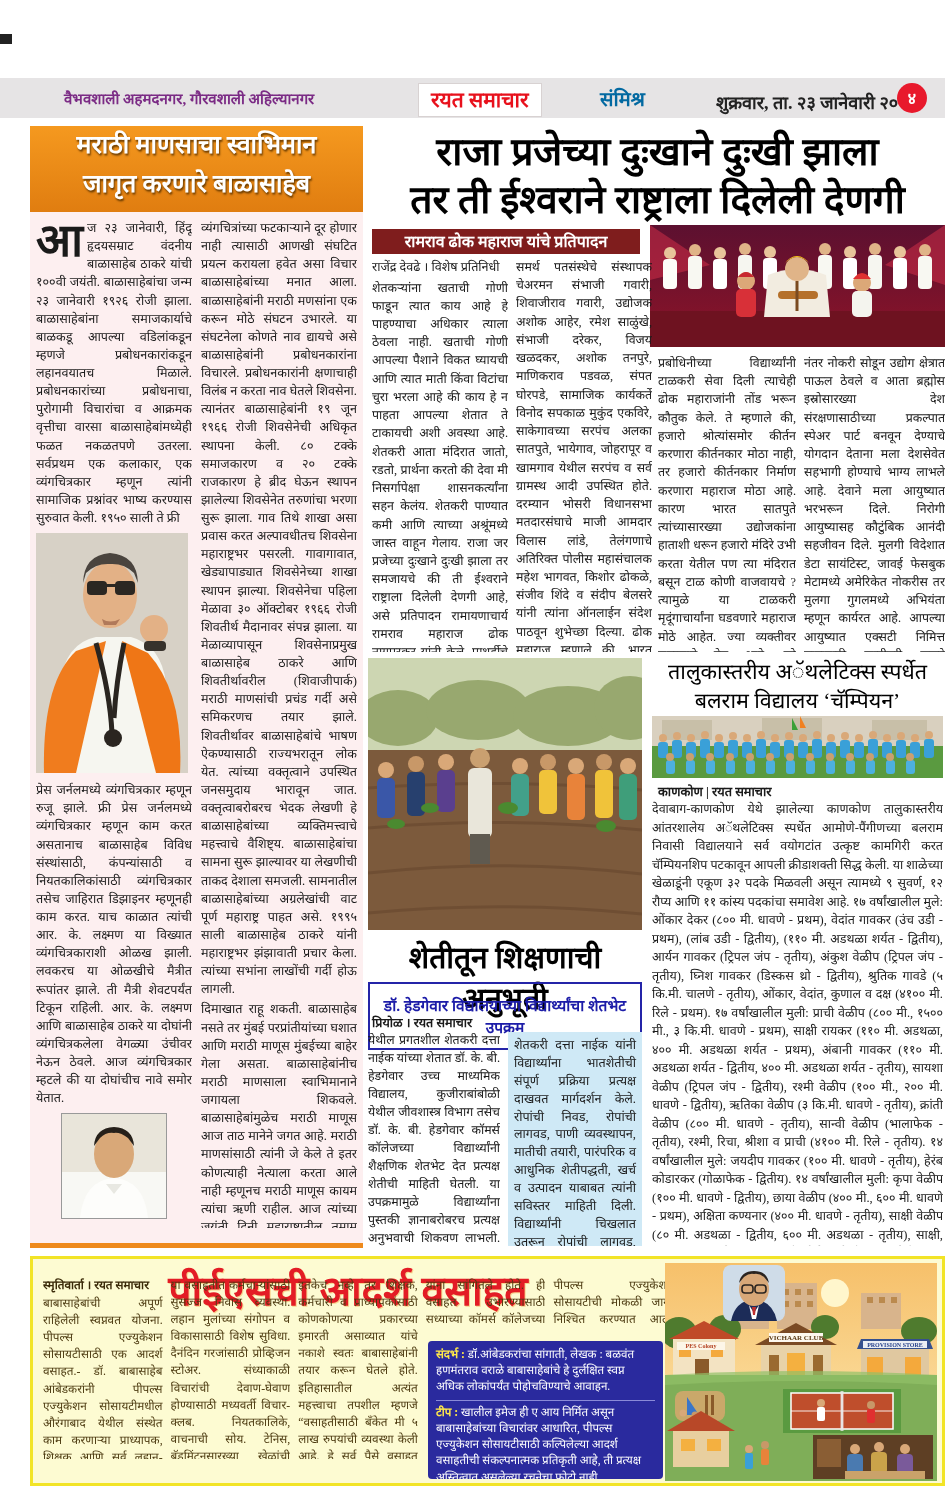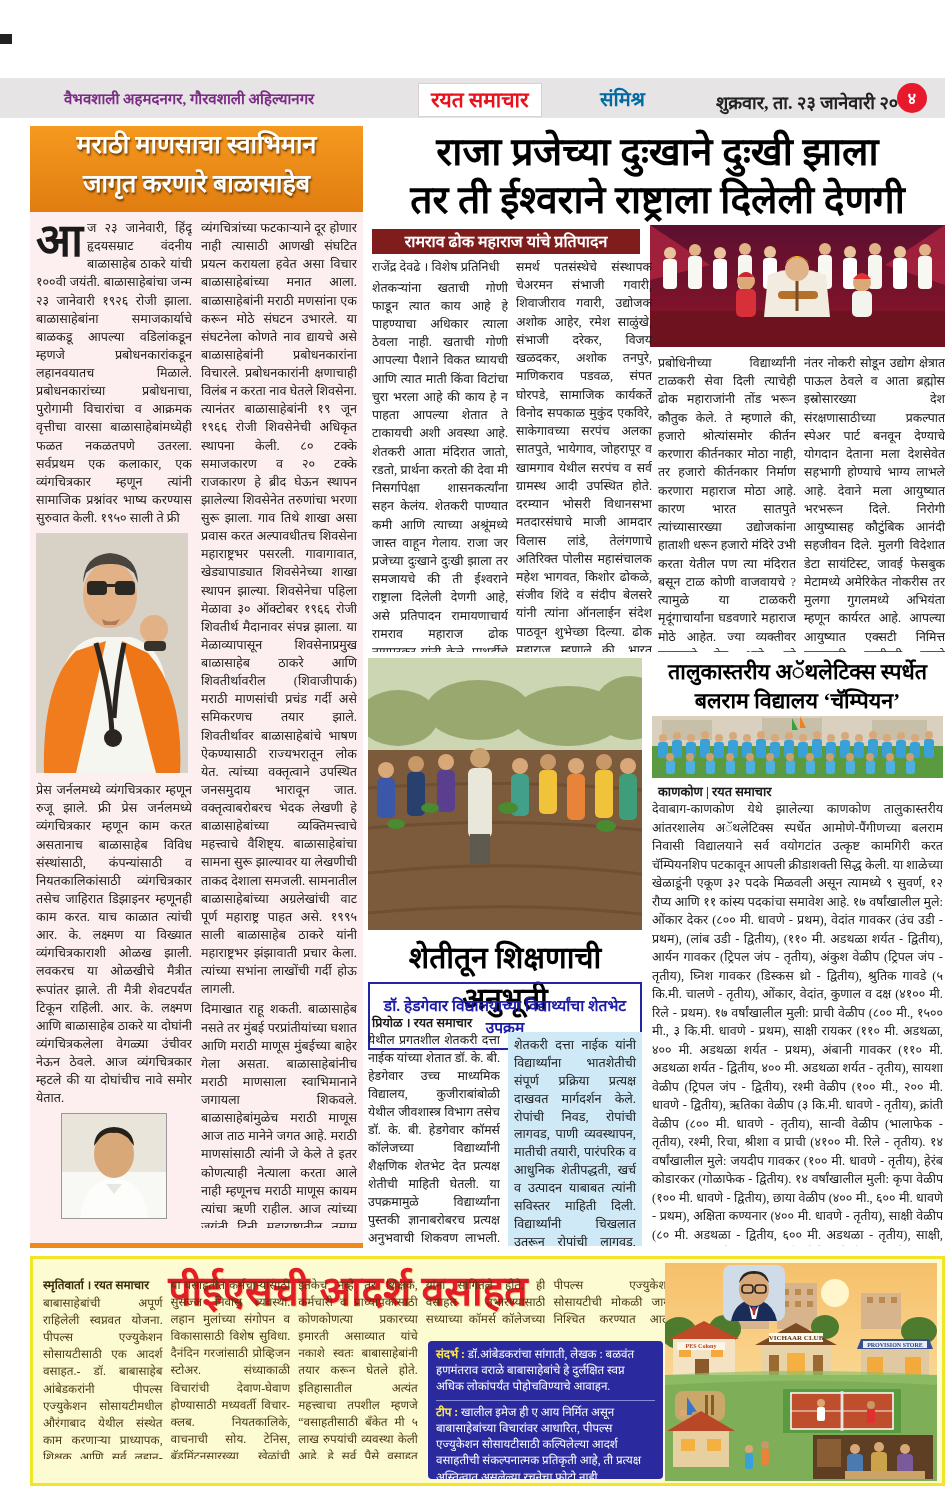--- a/index.html
+++ b/index.html
@@ -48,21 +48,21 @@
                  font-size:30px;font-weight:bold;color:#000;}
   .farm-subhead{position:absolute;left:368px;top:982px;width:268px;border:2px solid #2424a8;
                 color:#1c1ca8;font-size:15.5px;font-weight:bold;text-align:center;padding:10px 1px;}
   .farm-byline{position:absolute;left:372px;top:1014px;font-size:12.6px;font-weight:bold;}
   .fcol{position:absolute;font-size:12.4px;line-height:1.45;text-align:justify;overflow:hidden;}
   .fcolA{left:368px;top:1032px;width:132px;height:214px;}
   .fcolB{left:508px;top:1032px;width:134px;height:214px;}
   .hl-box{background:#cfe9f6;padding:5px 6px;font-size:12.6px;line-height:1.42;margin-bottom:4px;}
   
   .sports-headline{position:absolute;left:650px;top:658px;width:295px;text-align:center;
-                   font-size:21.5px;font-weight:bold;line-height:1.35;color:#000;}
+                   font-size:21.5px;font-weight:normal;line-height:1.35;color:#000;}
   .team-photo{position:absolute;left:652px;top:716px;width:291px;height:62px;}
   .sports-byline{position:absolute;left:658px;top:782px;font-size:12.8px;font-weight:bold;}
   .sports-body{position:absolute;left:652px;top:800px;width:291px;height:446px;
                font-size:12.5px;line-height:1.48;text-align:justify;overflow:hidden;}
   
   .ad{position:absolute;left:30px;top:1256px;width:915px;height:230px;background:#fdfbd2;
       border:3px solid #f2e426;box-sizing:border-box;}
   .ad-headline{position:absolute;left:10px;top:2px;width:610px;text-align:center;color:#e31c25;
                font-size:41px;font-weight:bold;text-shadow:1px 1px 0 #f7d38e;}
   .ad-cols{position:absolute;left:10px;top:18px;width:630px;height:182px;display:flex;gap:8px;overflow:hidden;}

